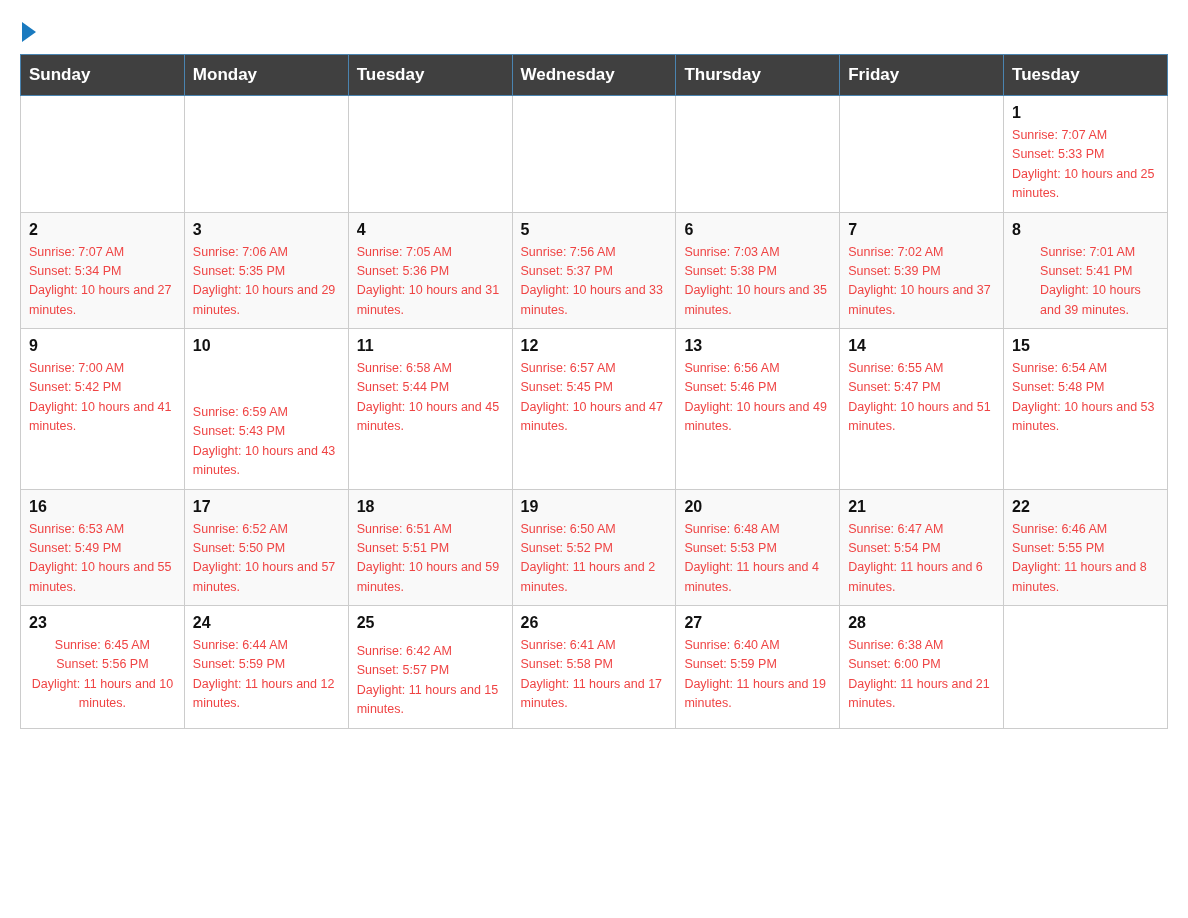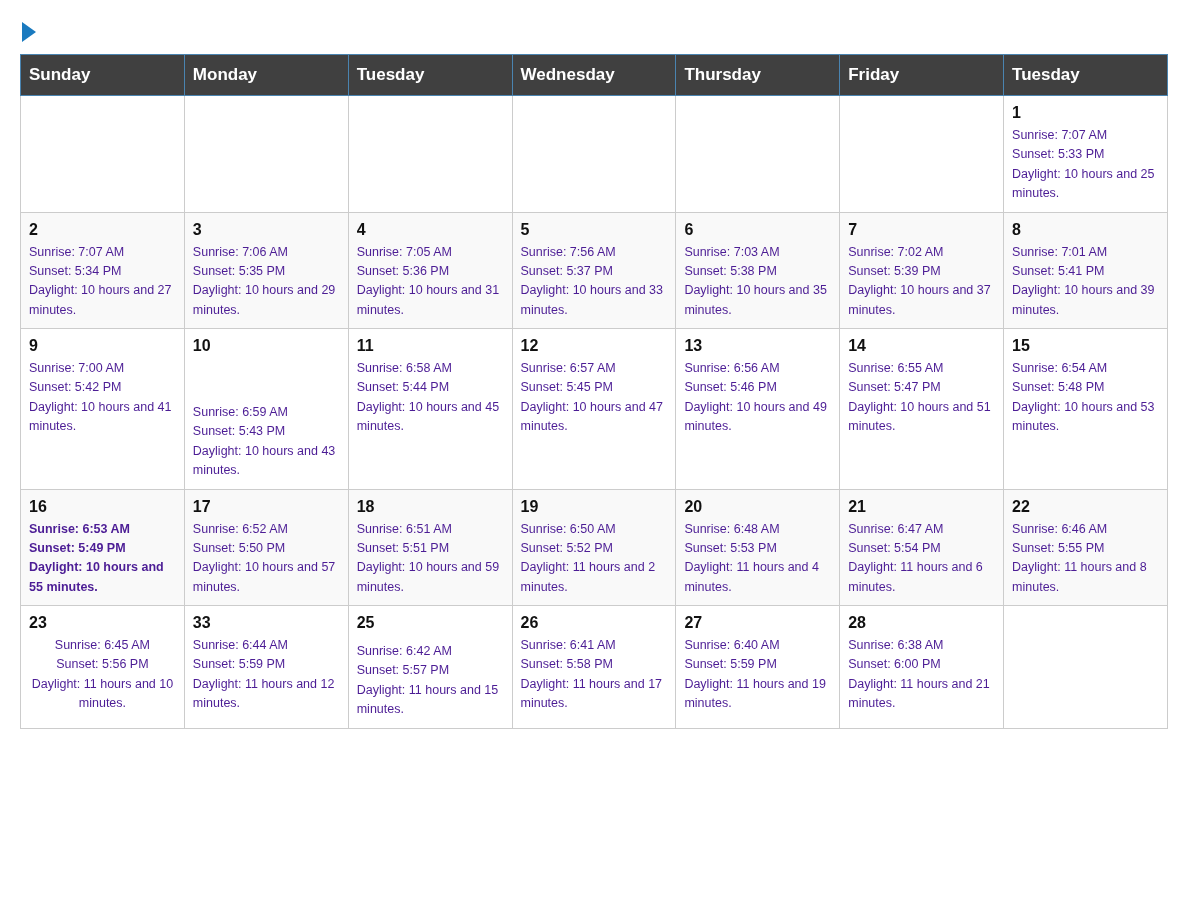--- a/index.html
+++ b/index.html
@@ -86,21 +86,21 @@
     }
     .day-number {
       font-size: 16px;
       font-weight: bold;
       color: #111;
       display: block;
       margin-bottom: 4px;
     }
     .day-info {
       font-size: 12.5px;
-      color: #4c1d95;
+      color: #ef4444;
       line-height: 1.55;
     }
     .calendar tbody tr td.empty {
       background: #fff;
     }
     .calendar tbody tr:nth-child(even) td {
       background: #f9f9f9;
     }
     .calendar tbody tr:nth-child(odd) td {
       background: #fff;
@@ -182,21 +182,21 @@
 Daylight: 10 hours and 35 minutes.</div>
         </td>
         <td>
           <span class="day-number">7</span>
           <div class="day-info" style="white-space: pre-line;">Sunrise: 7:02 AM
 Sunset: 5:39 PM
 Daylight: 10 hours and 37 minutes.</div>
         </td>
         <td>
           <span class="day-number">8</span>
-          <div class="day-info" style="white-space: pre-line;">Sunrise: 7:01 AM
+          <div class="day-info" style="white-space: pre-line; margin-left: 28px;">Sunrise: 7:01 AM
 Sunset: 5:41 PM
 Daylight: 10 hours and 39 minutes.</div>
         </td>
       </tr>
       <tr>
         <td>
           <span class="day-number">9</span>
           <div class="day-info" style="white-space: pre-line;">Sunrise: 7:00 AM
 Sunset: 5:42 PM
 Daylight: 10 hours and 41 minutes.</div>
@@ -234,21 +234,21 @@
         <td>
           <span class="day-number">15</span>
           <div class="day-info" style="white-space: pre-line;">Sunrise: 6:54 AM
 Sunset: 5:48 PM
 Daylight: 10 hours and 53 minutes.</div>
         </td>
       </tr>
       <tr>
         <td>
           <span class="day-number">16</span>
-          <div class="day-info" style="white-space: pre-line; font-weight: bold;">Sunrise: 6:53 AM
+          <div class="day-info" style="white-space: pre-line;">Sunrise: 6:53 AM
 Sunset: 5:49 PM
 Daylight: 10 hours and 55 minutes.</div>
         </td>
         <td>
           <span class="day-number">17</span>
           <div class="day-info" style="white-space: pre-line;">Sunrise: 6:52 AM
 Sunset: 5:50 PM
 Daylight: 10 hours and 57 minutes.</div>
         </td>
         <td>
@@ -283,21 +283,21 @@
         </td>
       </tr>
       <tr>
         <td>
           <span class="day-number">23</span>
           <div class="day-info" style="white-space: pre-line; text-align: center;">Sunrise: 6:45 AM
 Sunset: 5:56 PM
 Daylight: 11 hours and 10 minutes.</div>
         </td>
         <td>
-          <span class="day-number">33</span>
+          <span class="day-number">24</span>
           <div class="day-info" style="white-space: pre-line;">Sunrise: 6:44 AM
 Sunset: 5:59 PM
 Daylight: 11 hours and 12 minutes.</div>
         </td>
         <td>
           <span class="day-number">25</span>
           <div class="day-info" style="white-space: pre-line; margin-top: 10px;">Sunrise: 6:42 AM
 Sunset: 5:57 PM
 Daylight: 11 hours and 15 minutes.</div>
         </td>

